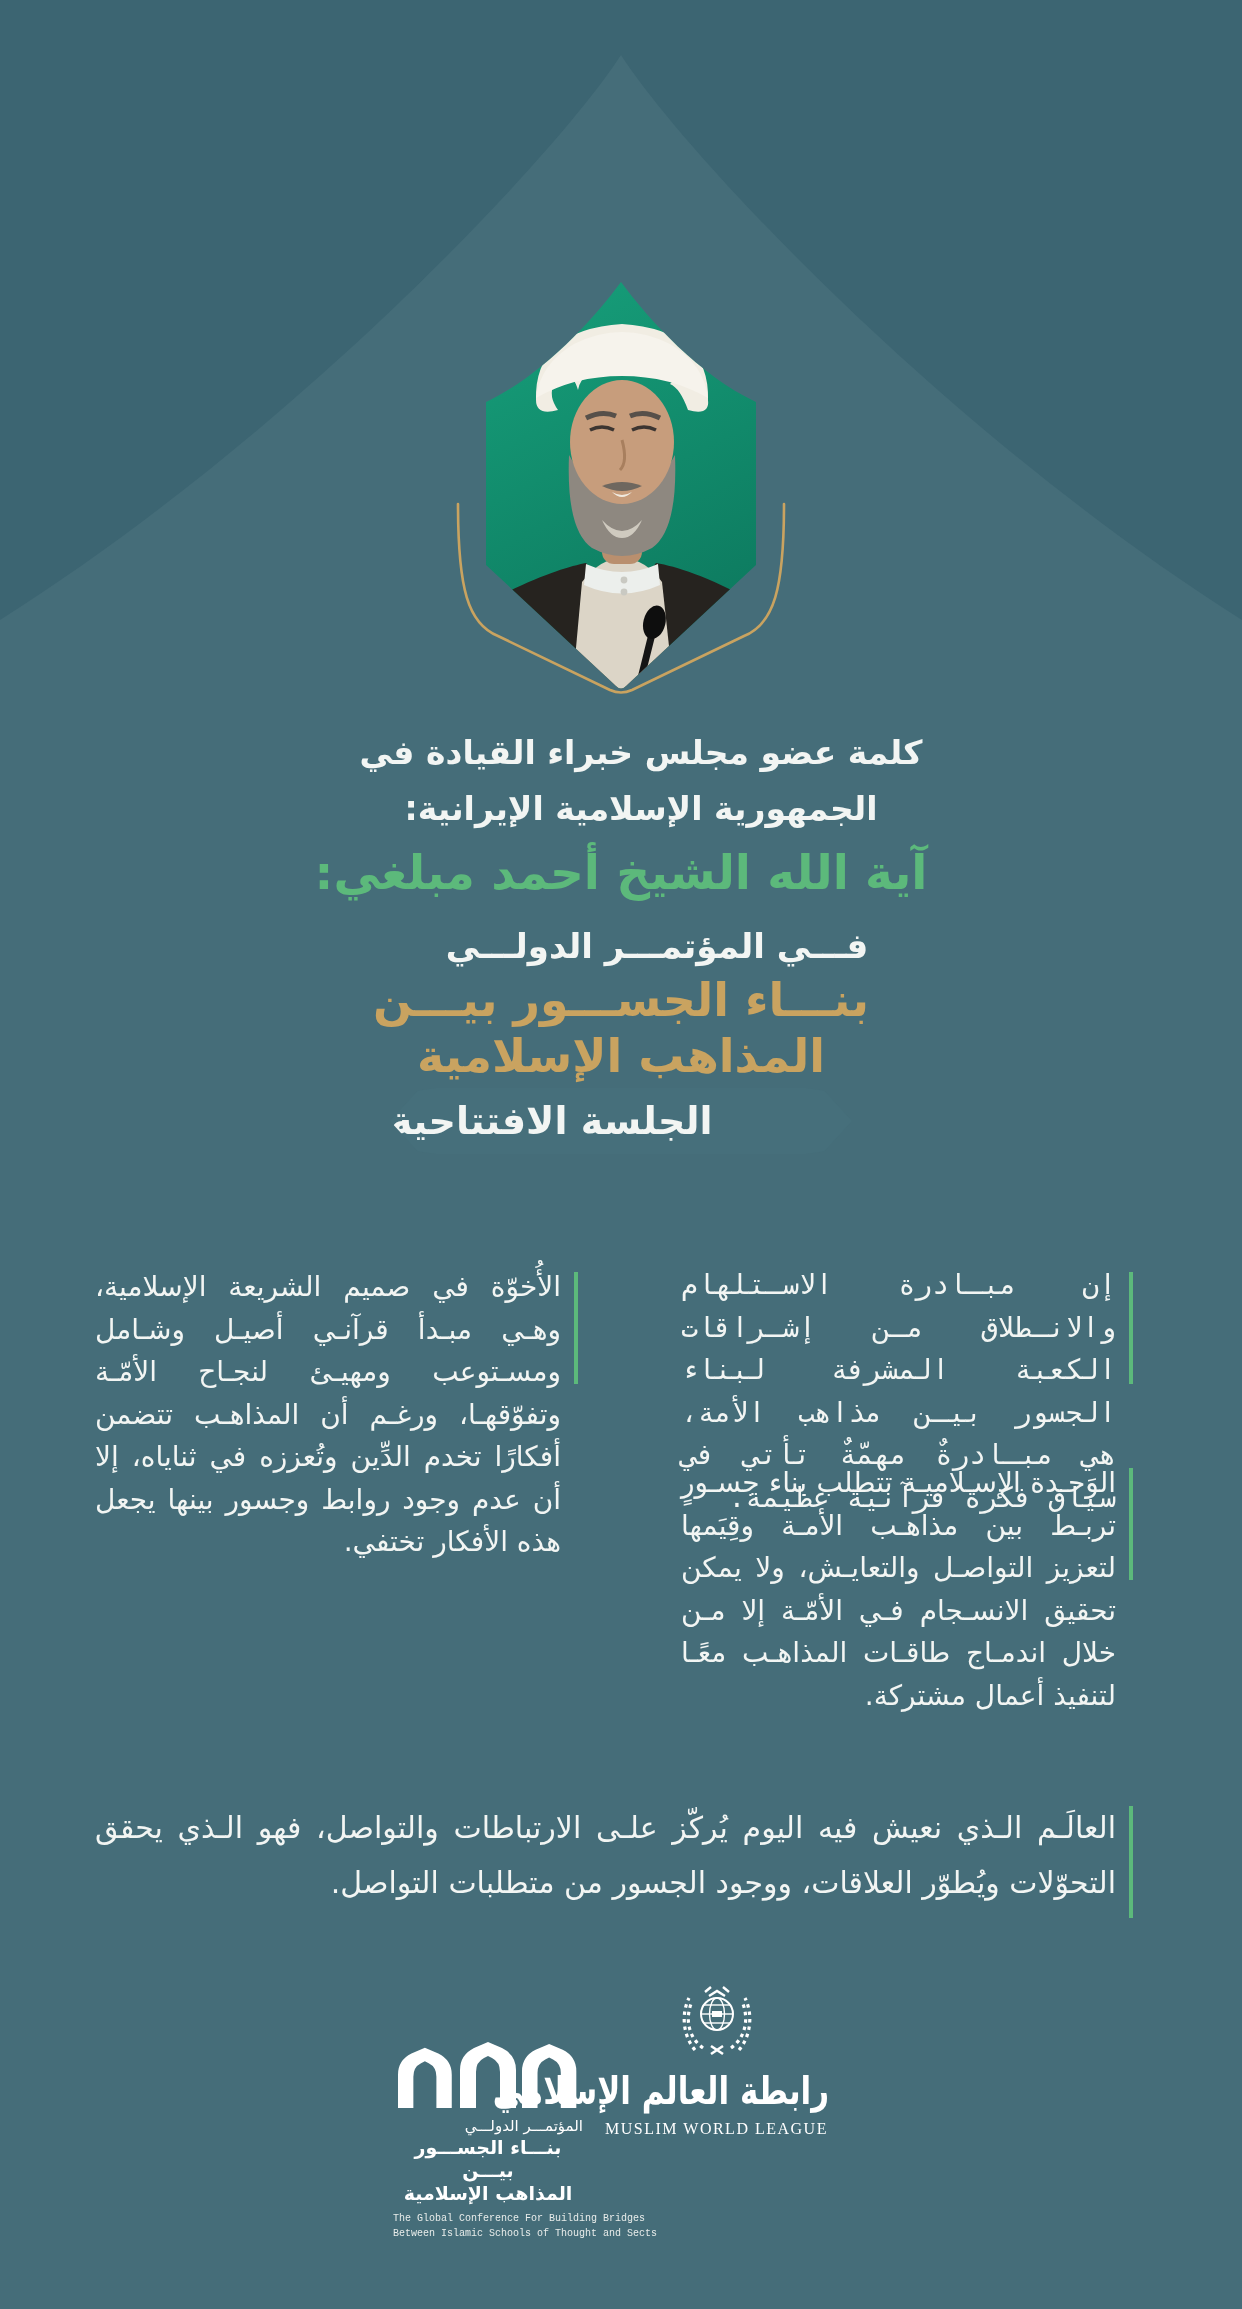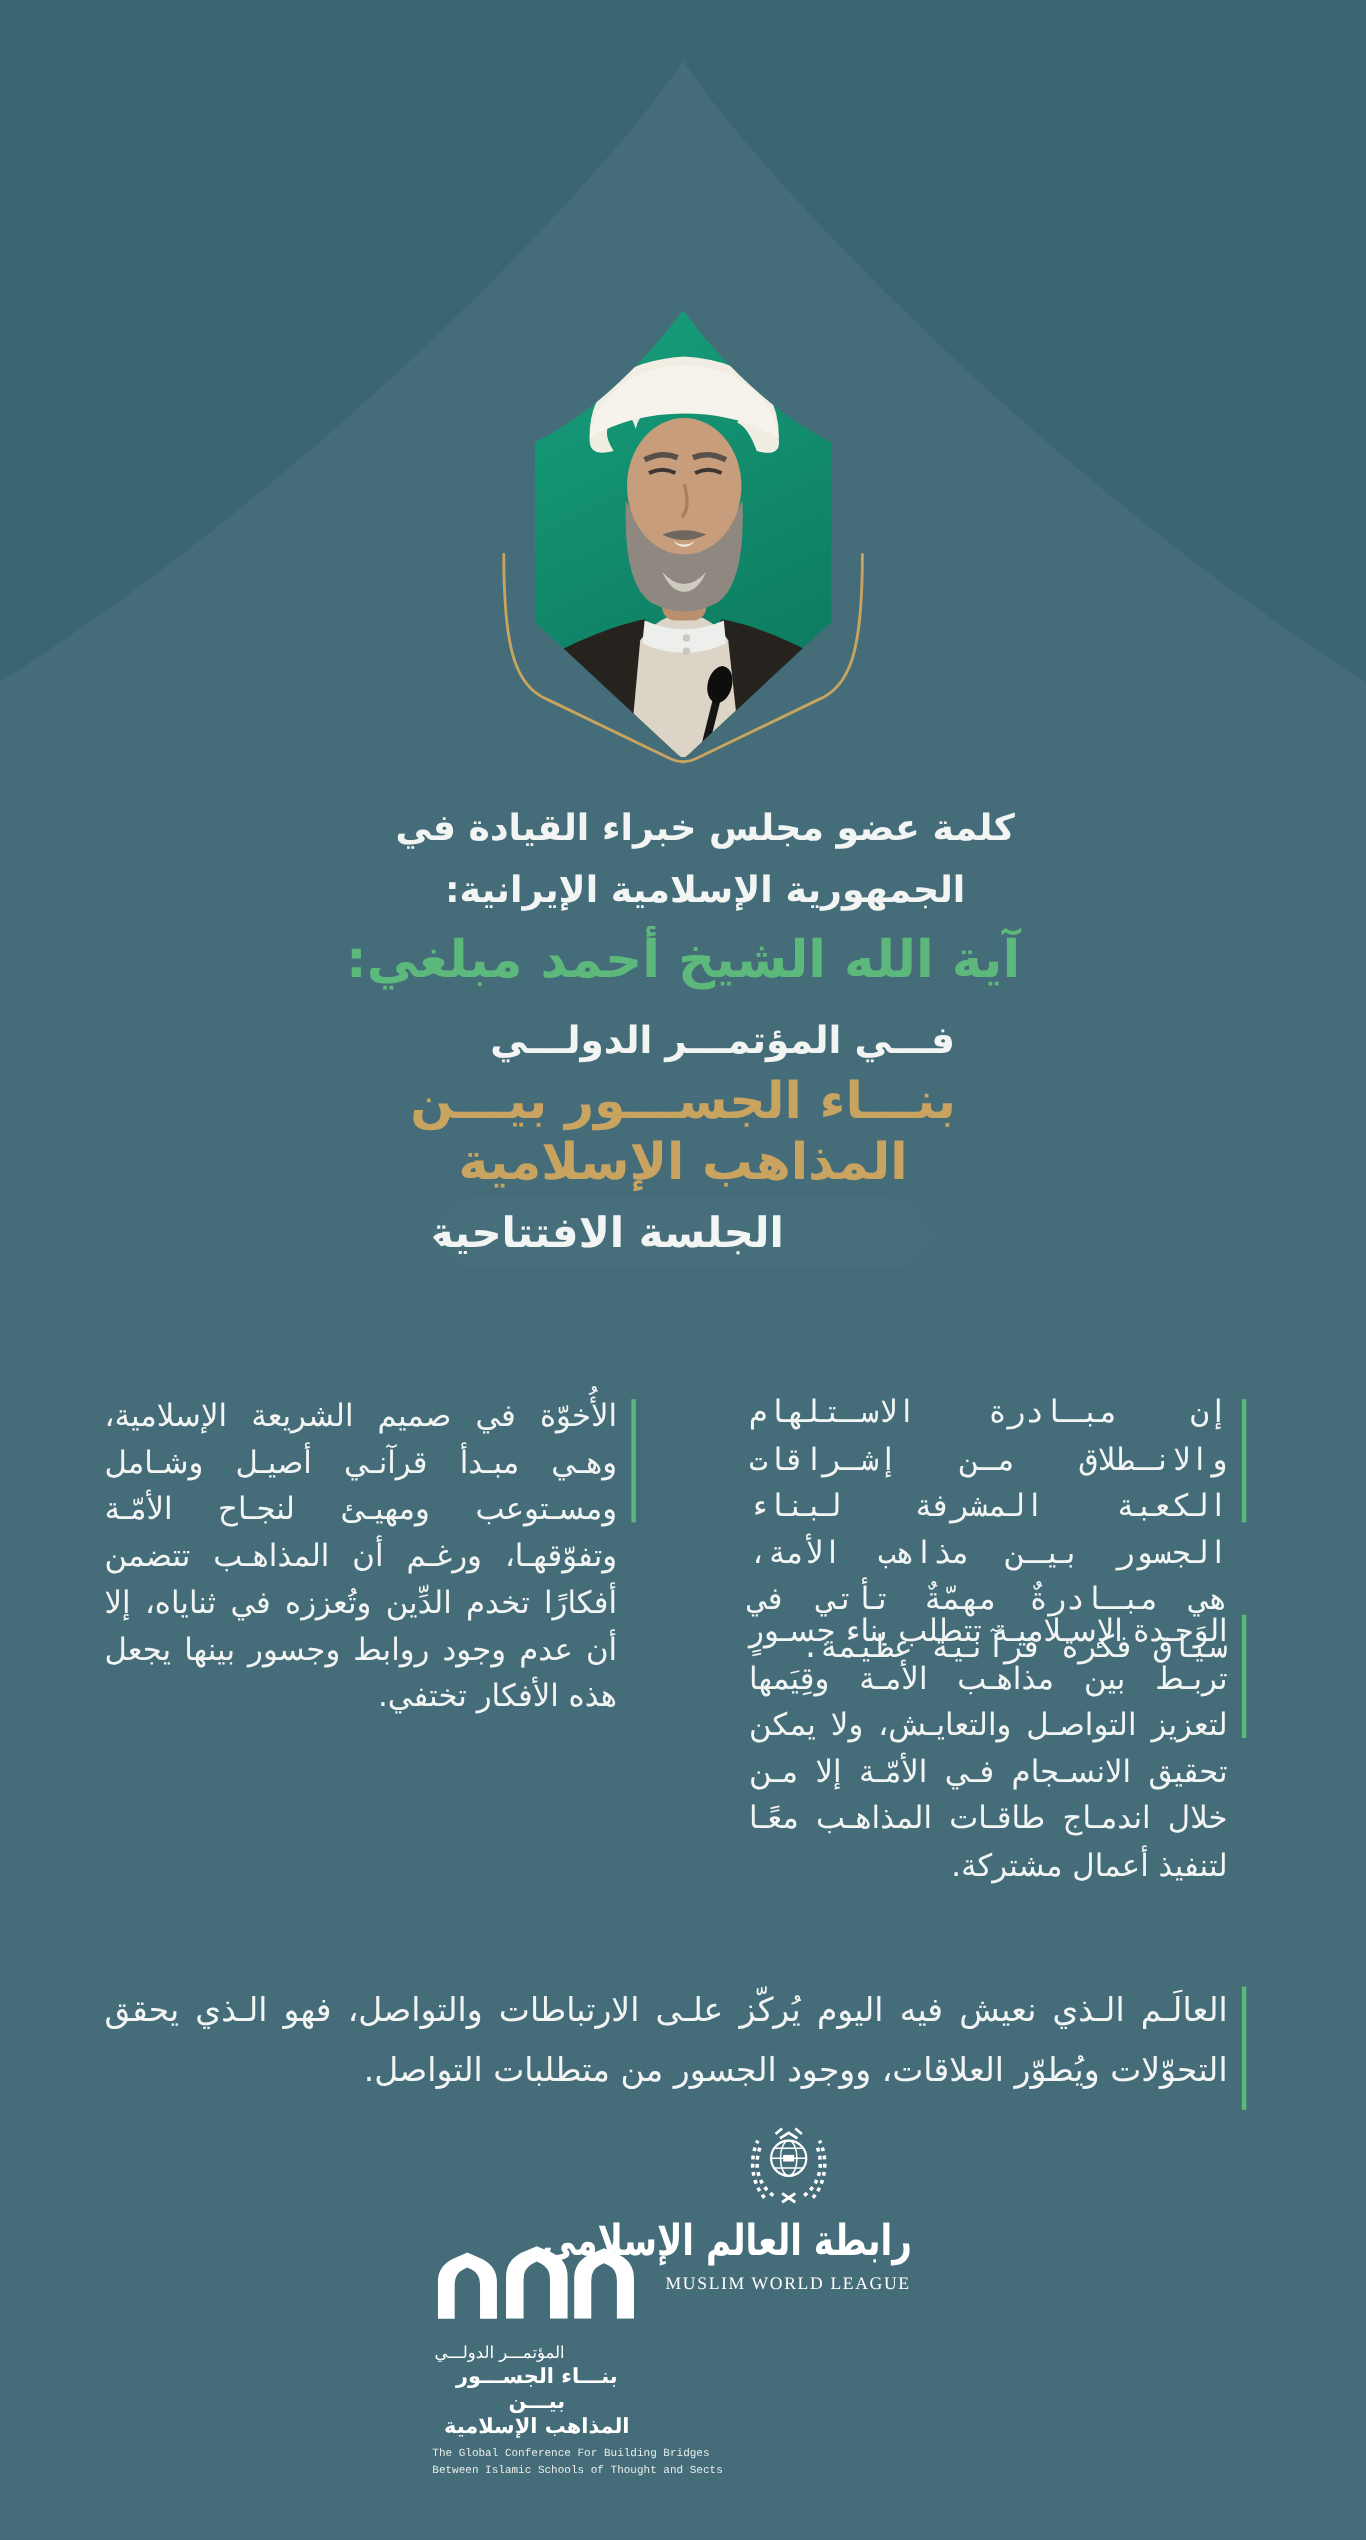--- a/index.html
+++ b/index.html
@@ -51,26 +51,26 @@
   .q-left{left:95px;width:483px;padding-right:17px;box-sizing:border-box;}
   .q-r1{top:1266px;font-family:Liberation Mono, monospace;}
   .q-r2{top:1462px;}
   .q-l1{top:1266px;}
   .q-l2{top:1588px;}
   .q-bottom{right:109px;width:1038px;padding-right:17px;box-sizing:border-box;
     top:1800px;font-size:30px;line-height:55px;}
 
   
   .conf-logo{left:393px;top:2038px;width:190px;text-align:center;}
-  .conf-logo .ar0{color:#fff;font-size:15px;line-height:20px;margin-top:21px;text-align:left;direction:rtl;padding-left:2px;}
+  .conf-logo .ar0{color:#fff;font-size:15px;line-height:20px;margin-top:8px;text-align:right;direction:rtl;padding-left:2px;}
   .conf-logo .ar1{color:#fff;font-size:19px;font-weight:bold;line-height:23px;}
   .conf-logo .ar2{color:#fff;font-size:19px;font-weight:bold;line-height:23px;}
   .conf-logo .en{color:#e8ecea;font-family:Liberation Mono, monospace;
     font-size:10px;line-height:13.5px;direction:ltr;white-space:nowrap;margin-top:7px;}
-  .mwl-logo{left:604px;top:1932px;width:225px;text-align:center;direction:rtl;}
+  .mwl-logo{left:604px;top:1984px;width:225px;text-align:center;direction:rtl;}
   .mwl-logo .cal{color:#fff;font-size:31px;font-weight:bold;line-height:38px;margin-top:6px;
     transform:scaleY(1.25);transform-origin:top center;white-space:nowrap;}
   .mwl-logo .en{color:#fff;font-family:"Liberation Serif","DejaVu Serif",serif;
     font-size:16px;font-weight:normal;letter-spacing:1.5px;direction:ltr;margin-top:16px;white-space:nowrap;}
 </style>
 </head>
 <body>
 
 <div class="canvas">
 

